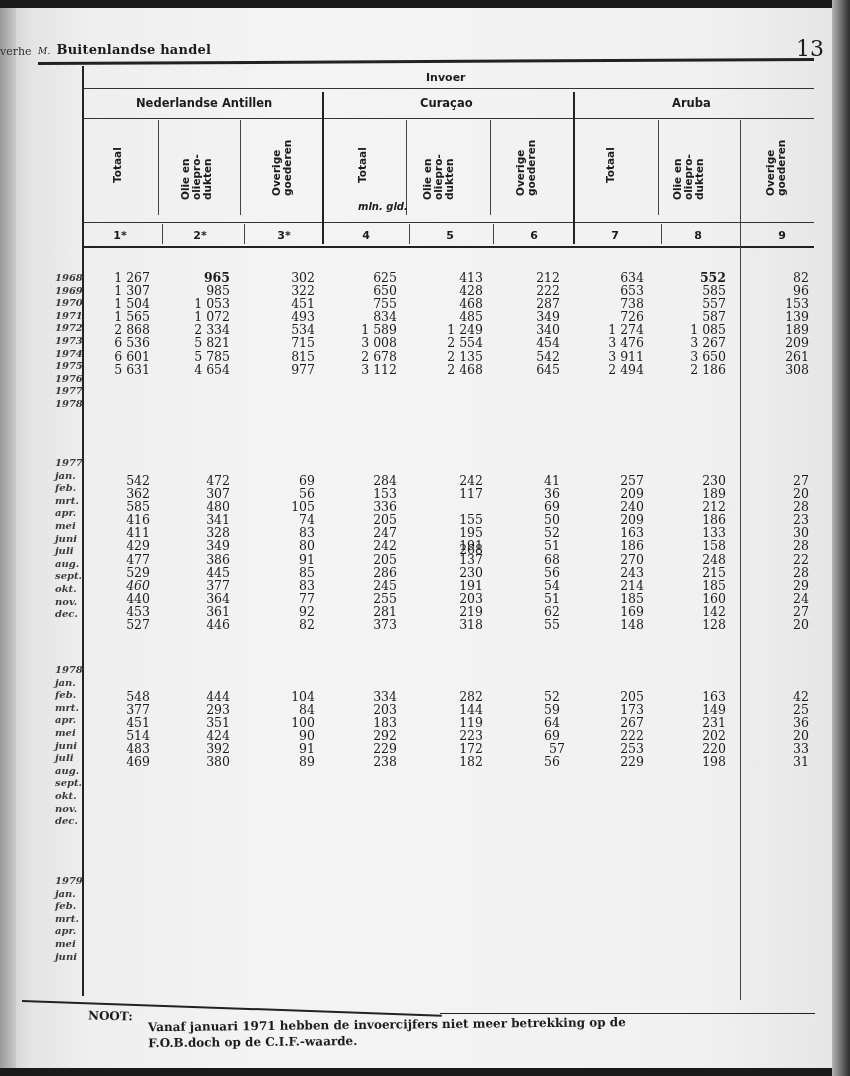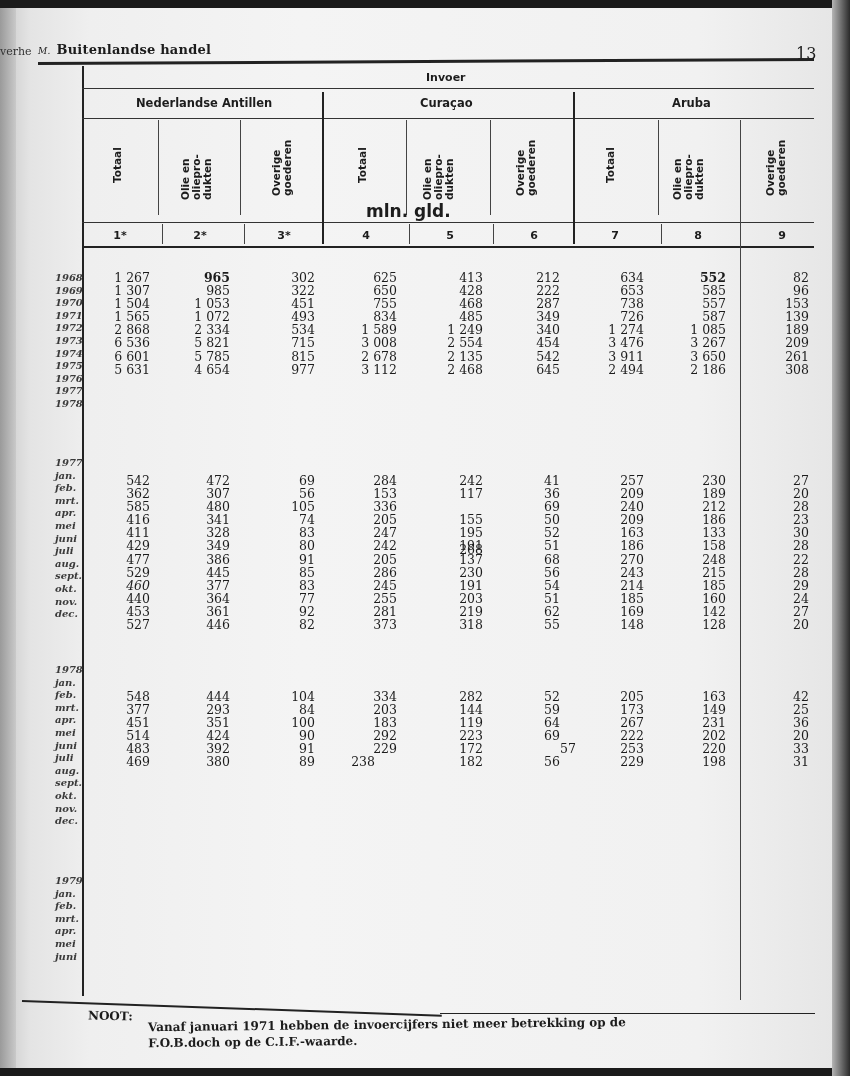--- a/index.html
+++ b/index.html
@@ -22,33 +22,33 @@
     position: absolute; left: 0; top: 45px; font-size: 11px; color: #333;
     font-family: "DejaVu Serif", serif;
   }
 
   .running-head {
     position: absolute; left: 38px; top: 42px; font-size: 13px; font-weight: bold;
     font-family: "DejaVu Serif", serif; letter-spacing: 0.2px;
   }
   .running-head .sec { font-weight: normal; font-size: 9px; font-style: italic; margin-right: 6px; }
   .page-number {
-    position: absolute; left: 796px; top: 36px; font-size: 16px; font-family: "DejaVu Serif", serif; margin-top: 8px;
+    position: absolute; left: 796px; top: 36px; font-size: 22px; font-family: "DejaVu Serif", serif;
   }
 
   .rule-top { position: absolute; left: 38px; top: 60px; width: 776px; height: 3px; background: #222; transform: rotate(-0.3deg); }
   .hline { position: absolute; height: 1px; background: #333; }
   .hline.thick { height: 2px; background: #222; }
   .vline { position: absolute; width: 1px; background: #444; }
   .vline.thick { width: 2px; background: #222; }
 
   .hdr-sans { font-family: "DejaVu Sans", sans-serif; font-weight: bold; color: #1c1c1c; }
   .invoer { position: absolute; left: 426px; top: 71px; font-size: 11px; }
   .group { position: absolute; top: 96px; font-size: 11.5px; }
-  .unit { position: absolute; left: 366px; top: 201px; font-size: 17px; }
+  .unit { position: absolute; left: 358px; top: 201px; font-size: 10px; font-style: italic; }
 
   .rot {
     position: absolute; transform: rotate(-90deg); transform-origin: left top;
     font-family: "DejaVu Sans", sans-serif; font-weight: bold; font-size: 10.5px;
     line-height: 11px; white-space: pre; text-align: left;
   }
   .colnum { position: absolute; top: 229px; font-size: 11px; font-family: "DejaVu Sans", sans-serif; font-weight: bold; text-align: center; width: 60px; }
 
   .stub {
     position: absolute; left: 55px; font-size: 10px; font-style: italic; font-weight: bold;
@@ -459,30 +459,30 @@
       <span class="cell" style="right: 192px;">222</span>
       <span class="cell" style="right: 110px;">202</span>
       <span class="cell" style="right: 27px;">20</span>
     </div>
     <div class="row">
       <span class="cell" style="right: 686px;">483</span>
       <span class="cell" style="right: 606px;">392</span>
       <span class="cell" style="right: 521px;">91</span>
       <span class="cell" style="right: 439px;">229</span>
       <span class="cell" style="right: 353px;">172</span>
-      <span class="cell" style="right: 260px; text-align: center;">57</span>
+      <span class="cell" style="right: 271px; text-align: center;">57</span>
       <span class="cell" style="right: 192px;">253</span>
       <span class="cell" style="right: 110px;">220</span>
       <span class="cell" style="right: 27px;">33</span>
     </div>
     <div class="row">
       <span class="cell" style="right: 686px;">469</span>
       <span class="cell" style="right: 606px; text-align: right;">380</span>
       <span class="cell" style="right: 521px; margin-left: 40px;">89</span>
-      <span class="cell" style="right: 461px; text-align: right;">238</span>
+      <span class="cell" style="right: 439px; text-align: right;">238</span>
       <span class="cell" style="right: 353px;">182</span>
       <span class="cell" style="right: 276px;">56</span>
       <span class="cell" style="right: 192px;">229</span>
       <span class="cell" style="right: 110px;">198</span>
       <span class="cell" style="right: 27px;">31</span>
     </div>
   </div>
 
 <div class="bottom-rule"></div>
 <div class="bottom-rule2"></div>

